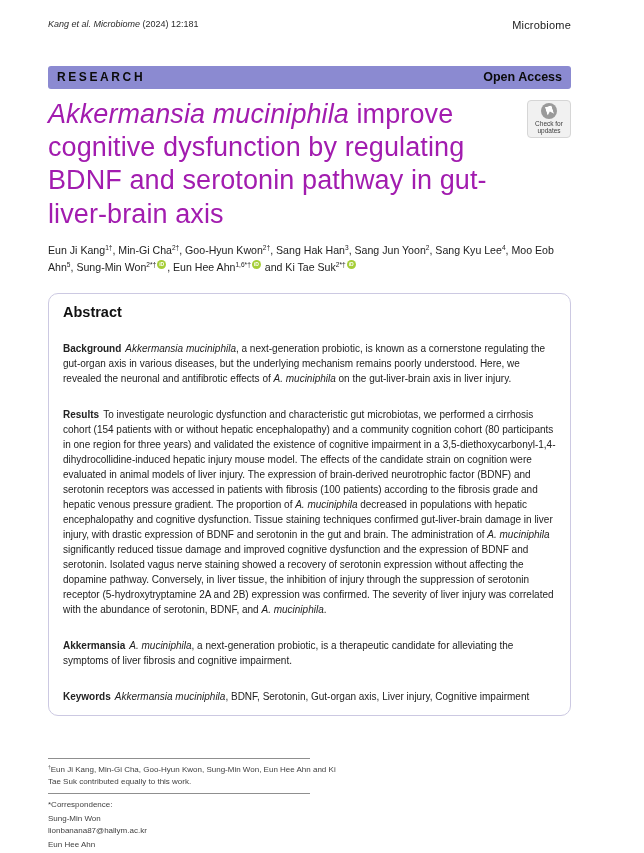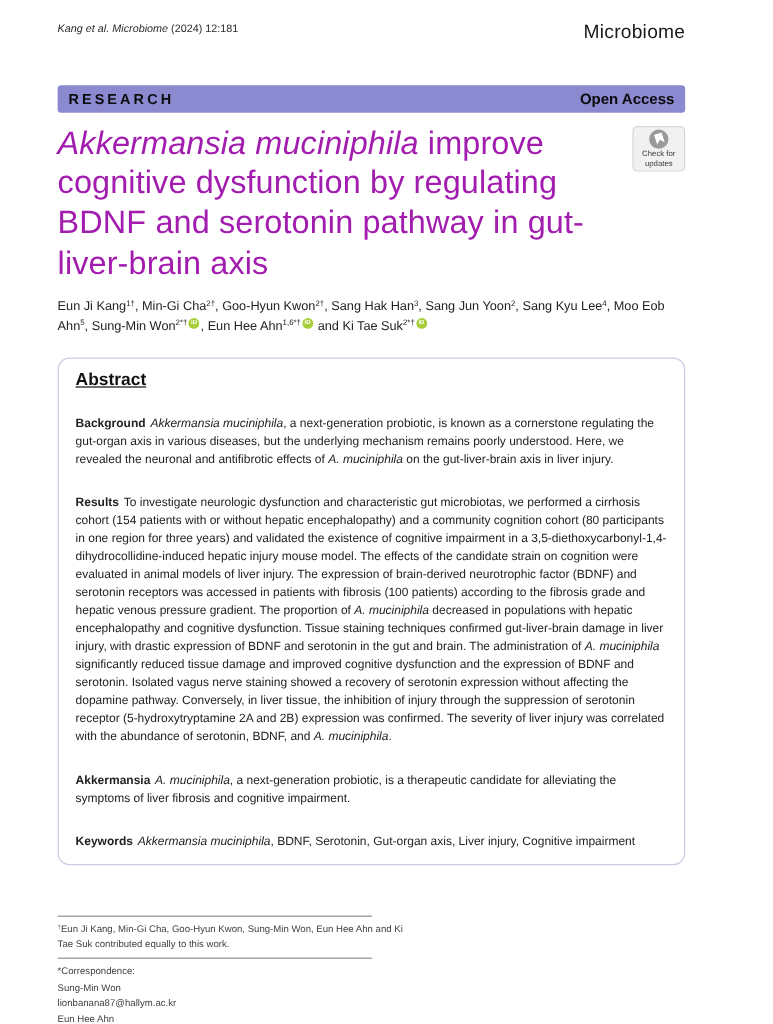--- a/index.html
+++ b/index.html
@@ -11,21 +11,21 @@
   body{
     width:644px; height:853px; overflow:hidden;
     font-family:"Liberation Sans","DejaVu Sans",sans-serif; color:#1a1a1a;
   }
   .page{padding:18px 48px 0 48px; position:relative; width:619px; height:853px;}
 
   
   .hdr{display:flex; justify-content:space-between; align-items:flex-start;}
   .hdr .cite{font-size:9px; line-height:1.55; color:#2b2b2b;}
   .hdr .cite .it{font-style:italic;}
-  .hdr .journal{font-size:16px; color:#1a1a1a; letter-spacing:0.2px; margin-top:1px;}
+  .hdr .journal{font-size:11px; color:#1a1a1a; letter-spacing:0.2px; margin-top:1px;}
 
   
   .banner{
     margin-top:34px; background:var(--banner); border-radius:3px;
     display:flex; justify-content:space-between; align-items:center;
     height:23px; padding:0 9px;
   }
   .banner .res{font-size:12px; font-weight:bold; letter-spacing:2.6px; color:#0b0b0b;}
   .banner .oa{font-size:12.5px; font-weight:bold; color:#0b0b0b;}
 
@@ -57,21 +57,21 @@
     display:inline-flex; align-items:center; justify-content:center;
     width:9px; height:9px; border-radius:50%; background:var(--orcid);
     color:#fff; font-size:5px; font-weight:bold; vertical-align:super; margin:0 1px;
   }
 
   
   .abstract{
     margin-top:17px; border:1.3px solid #ccc9e2; border-radius:10px;
     padding:10px 14px 11px 14px;
   }
-  .abstract h2{font-size:14.5px; font-weight:bold; color:#111; margin-bottom:6px;text-decoration:underline;}
+  .abstract h2{font-size:14.5px; font-weight:bold; color:#111; margin-bottom:6px;}
   .abstract p{font-size:10px; line-height:1.5; color:#222; margin-top:21px;}
   .abstract p b{font-weight:bold; padding-right:4px;}
   .abstract .it{font-style:italic;}
 
   
   .footnotes{margin-top:42px; width:300px; font-size:8px; color:#3f3f3f; line-height:1.5;}
   .rule{border:none; border-top:1px solid #8f8f8f; width:262px; margin:5px 0;}
   .footnotes p{margin:0;}
   .footnotes .gap{margin-top:2px;}
 

